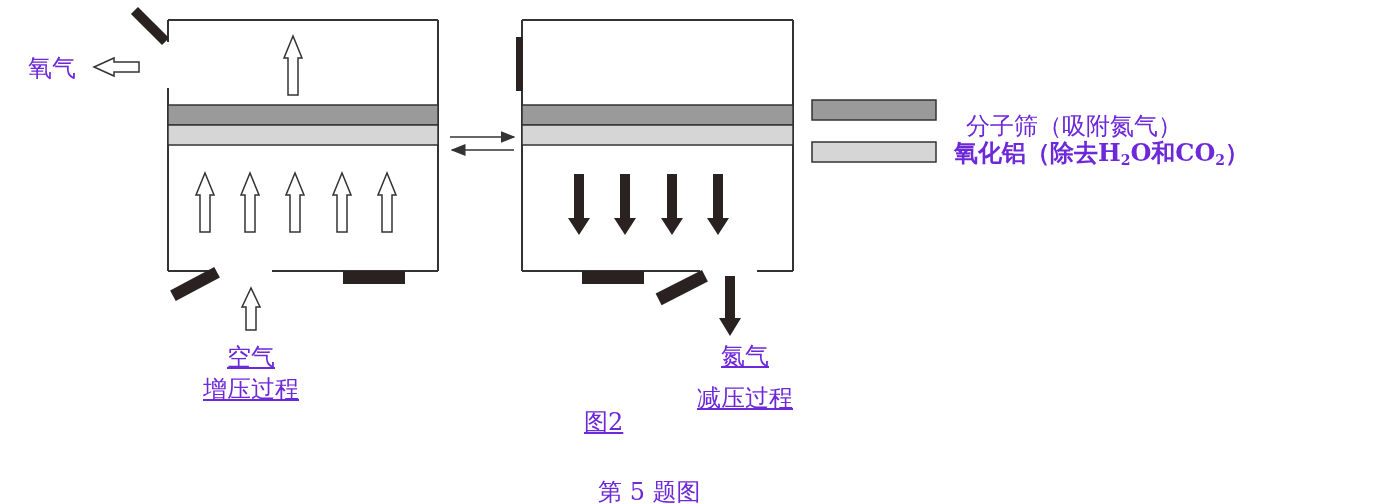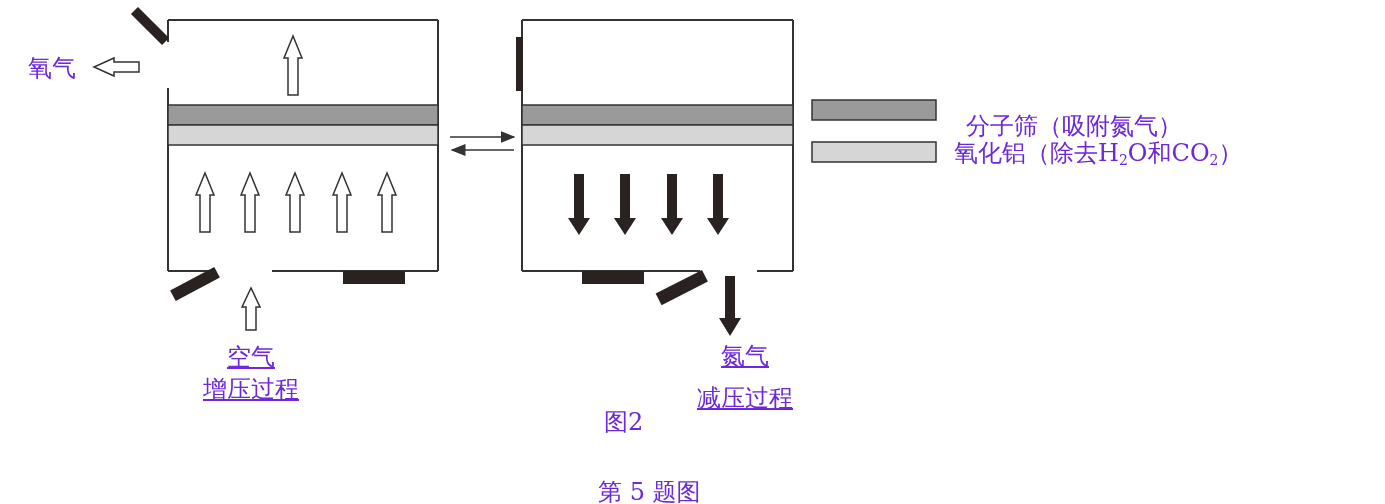--- a/index.html
+++ b/index.html
@@ -83,17 +83,17 @@
 </svg>
 
 <div class="lbl" style="left:28px; top:54px;">氧气</div>
 
 <div class="lbl center" style="left:186px; top:343px; width:130px;">空气</div>
 <div class="lbl center" style="left:186px; top:375px; width:130px;">增压过程</div>
 
 <div class="lbl center" style="left:680px; top:342px; width:130px;">氮气</div>
 <div class="lbl center" style="left:680px; top:384px; width:130px;text-align:center;">减压过程</div>
 
-<div class="lbl" style="left:604px; top:408px;">图2</div>
+<div class="lbl" style="left:584px; top:408px;text-decoration:underline;">图2</div>
 <div class="lbl" style="left:598px; top:478px;">第 5 题图</div>
 
 <div class="lbl" style="left:954px; top:112px;margin-left:12px;">分子筛（吸附氮气）</div>
-<div class="lbl" style="left:954px; top:139px;"><span>氧化铝（除去H</span><sub>2</sub><span>O和CO</span><sub>2</sub><span>）</span></div>
+<div class="lbl" style="left:954px; top:139px;font-weight:bold;"><span>氧化铝（除去H</span><sub>2</sub><span>O和CO</span><sub>2</sub><span>）</span></div>
 
 </body></html>

